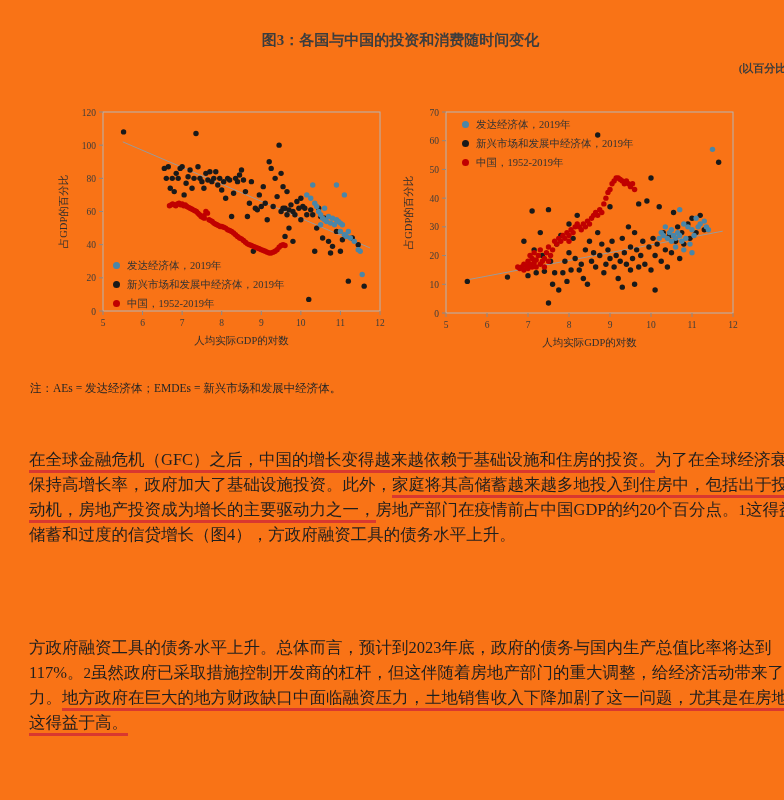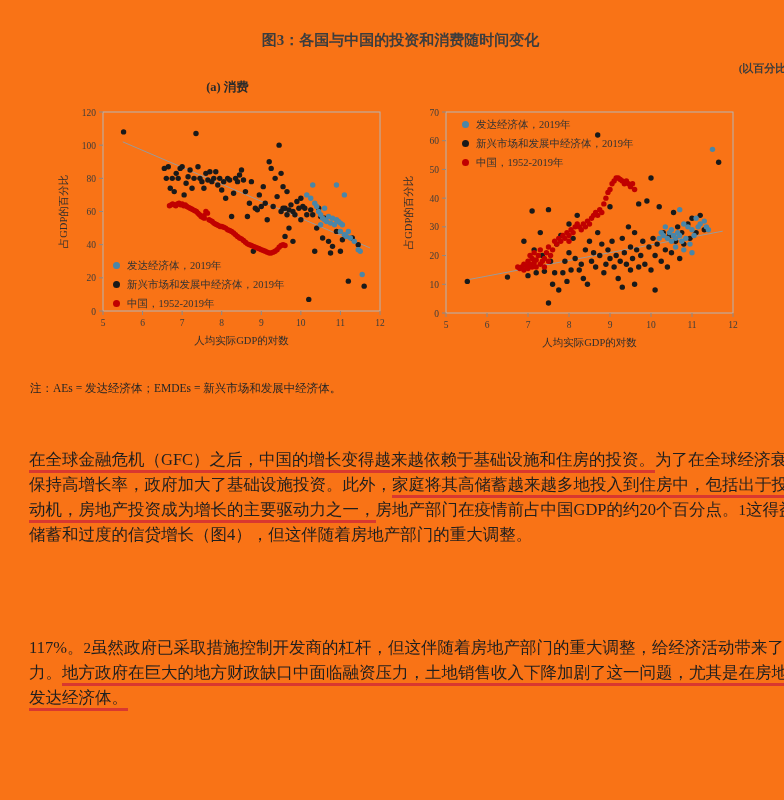--- a/index.html
+++ b/index.html
@@ -38,21 +38,20 @@
   .fn{font-size:15px;}
 </style>
 </head>
 <body>
 
 <div class="page">
 
   <div class="figure-title">图3：各国与中国的投资和消费随时间变化</div>
   <div class="figure-subtitle">(以百分比计)</div>
 
-  <div class="panel-label" id="panel-a">(a) 消费</div>
 
   <div class="chart-box" id="chart-a">
     <svg width="345" height="262">
         <rect x="48" y="16" width="277" height="199" fill="none" stroke="#b5b5b5" stroke-width="1"></rect>
         <line x1="48" y1="215" x2="48" y2="219" stroke="#8a8a8a"></line>
         <text x="48" y="230" text-anchor="middle" class="tick">5</text>
         <line x1="87.57142857142857" y1="215" x2="87.57142857142857" y2="219" stroke="#8a8a8a"></line>
         <text x="87.57142857142857" y="230" text-anchor="middle" class="tick">6</text>
         <line x1="127.14285714285714" y1="215" x2="127.14285714285714" y2="219" stroke="#8a8a8a"></line>
         <text x="127.14285714285714" y="230" text-anchor="middle" class="tick">7</text>
@@ -544,21 +543,22 @@
         </div>
       </div>
   </div>
 
   <div class="src" id="note-line">注：AEs = 发达经济体；EMDEs = 新兴市场和发展中经济体。</div>
 
   <div class="para" id="para-1">
       <div class="pline"><span class="u">在全球金融危机（GFC）之后，中国的增长变得越来越依赖于基础设施和住房的投资。</span><span>为了在全球经济衰退后</span></div>
       <div class="pline"><span>保持高增长率，政府加大了基础设施投资。此外，</span><span class="u">家庭将其高储蓄越来越多地投入到住房中，包括出于投机</span></div>
       <div class="pline"><span class="u">动机，房地产投资成为增长的主要驱动力之一，</span><span>房地产部门在疫情前占中国GDP的约20个百分点。</span><span class="fn">1</span><span>这得益于高</span></div>
-      <div class="pline last"><span>储蓄和过度的信贷增长（图4），但这伴随着房地产部门的重大调整。</span></div>
+      <div class="pline last"><span>储蓄和过度的信贷增长（图4），方政府融资工具的债务水平上升。</span></div>
     </div>
   <div class="para" id="para-2">
+      <div class="pline"><span>方政府融资工具的债务水平上升。总体而言，预计到2023年底，政府的债务与国内生产总值比率将达到</span></div>
       <div class="pline"><span>117%。</span><span class="fn">2</span><span>虽然政府已采取措施控制开发商的杠杆，但这伴随着房地产部门的重大调整，给经济活动带来了压</span></div>
       <div class="pline"><span>力。</span><span class="u">地方政府在巨大的地方财政缺口中面临融资压力，土地销售收入下降加剧了这一问题，尤其是在房地产</span></div>
-      <div class="pline last"><span class="u">发达经济体。</span></div>
+      <div class="pline last"><span class="u">这得益于高。</span></div>
     </div>
 
 </div>
 
 </body></html>

